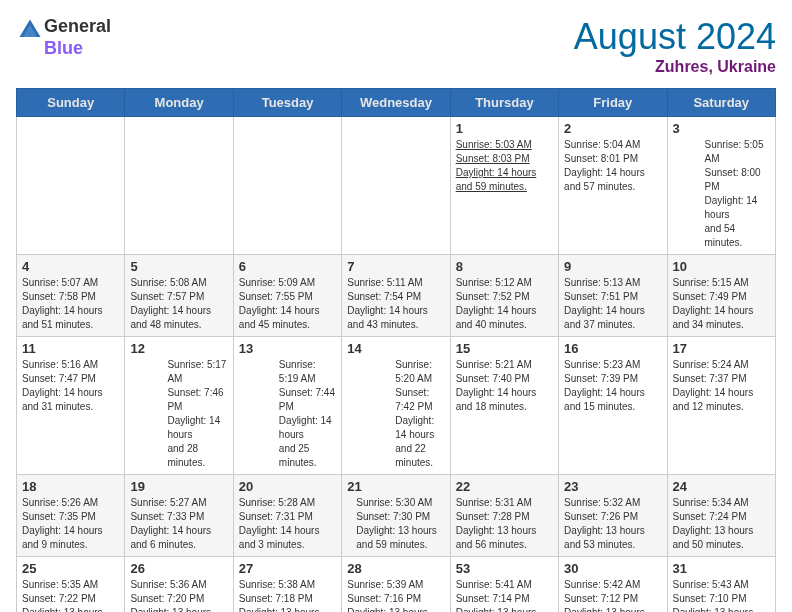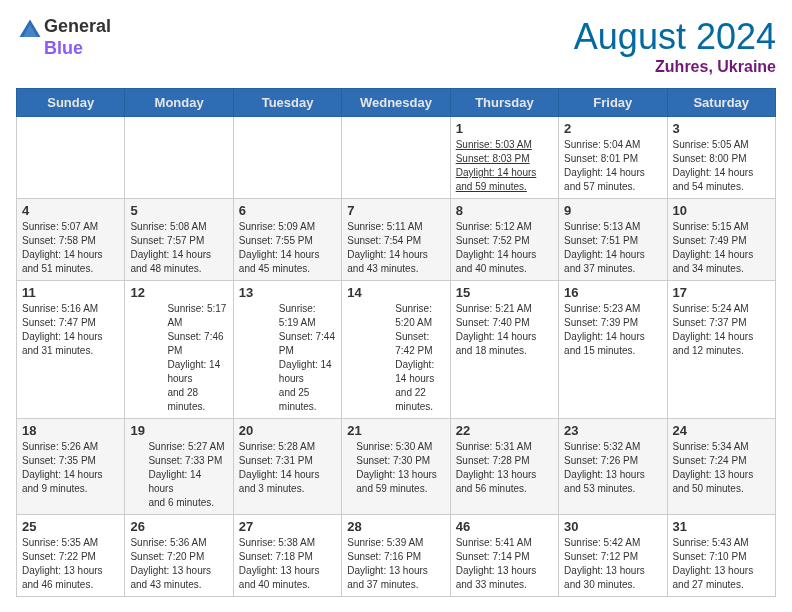--- a/index.html
+++ b/index.html
@@ -132,21 +132,21 @@
         </td>
         <td>
           <span class="day-number">2</span>
           <div class="day-info" style="white-space: pre-line;">Sunrise: 5:04 AM
 Sunset: 8:01 PM
 Daylight: 14 hours
 and 57 minutes.</div>
         </td>
         <td>
           <span class="day-number">3</span>
-          <div class="day-info" style="white-space: pre-line;">Sunrise: 5:05 AM
+          <div class="day-info" style="white-space: pre-line; margin-left: 32px;">Sunrise: 5:05 AM
 Sunset: 8:00 PM
 Daylight: 14 hours
 and 54 minutes.</div>
         </td>
       </tr>
       <tr>
         <td>
           <span class="day-number">4</span>
           <div class="day-info" style="white-space: pre-line;">Sunrise: 5:07 AM
 Sunset: 7:58 PM
@@ -250,21 +250,21 @@
       <tr>
         <td>
           <span class="day-number">18</span>
           <div class="day-info" style="white-space: pre-line;">Sunrise: 5:26 AM
 Sunset: 7:35 PM
 Daylight: 14 hours
 and 9 minutes.</div>
         </td>
         <td>
           <span class="day-number">19</span>
-          <div class="day-info" style="white-space: pre-line; margin-left: 18px;">Sunrise: 5:27 AM
+          <div class="day-info" style="white-space: pre-line;">Sunrise: 5:27 AM
 Sunset: 7:33 PM
 Daylight: 14 hours
 and 6 minutes.</div>
         </td>
         <td>
           <span class="day-number">20</span>
           <div class="day-info" style="white-space: pre-line;">Sunrise: 5:28 AM
 Sunset: 7:31 PM
 Daylight: 14 hours
 and 3 minutes.</div>
@@ -321,21 +321,21 @@
 and 40 minutes.</div>
         </td>
         <td>
           <span class="day-number">28</span>
           <div class="day-info" style="white-space: pre-line;">Sunrise: 5:39 AM
 Sunset: 7:16 PM
 Daylight: 13 hours
 and 37 minutes.</div>
         </td>
         <td>
-          <span class="day-number">46</span>
+          <span class="day-number">53</span>
           <div class="day-info" style="white-space: pre-line;">Sunrise: 5:41 AM
 Sunset: 7:14 PM
 Daylight: 13 hours
 and 33 minutes.</div>
         </td>
         <td>
           <span class="day-number">30</span>
           <div class="day-info" style="white-space: pre-line;">Sunrise: 5:42 AM
 Sunset: 7:12 PM
 Daylight: 13 hours

